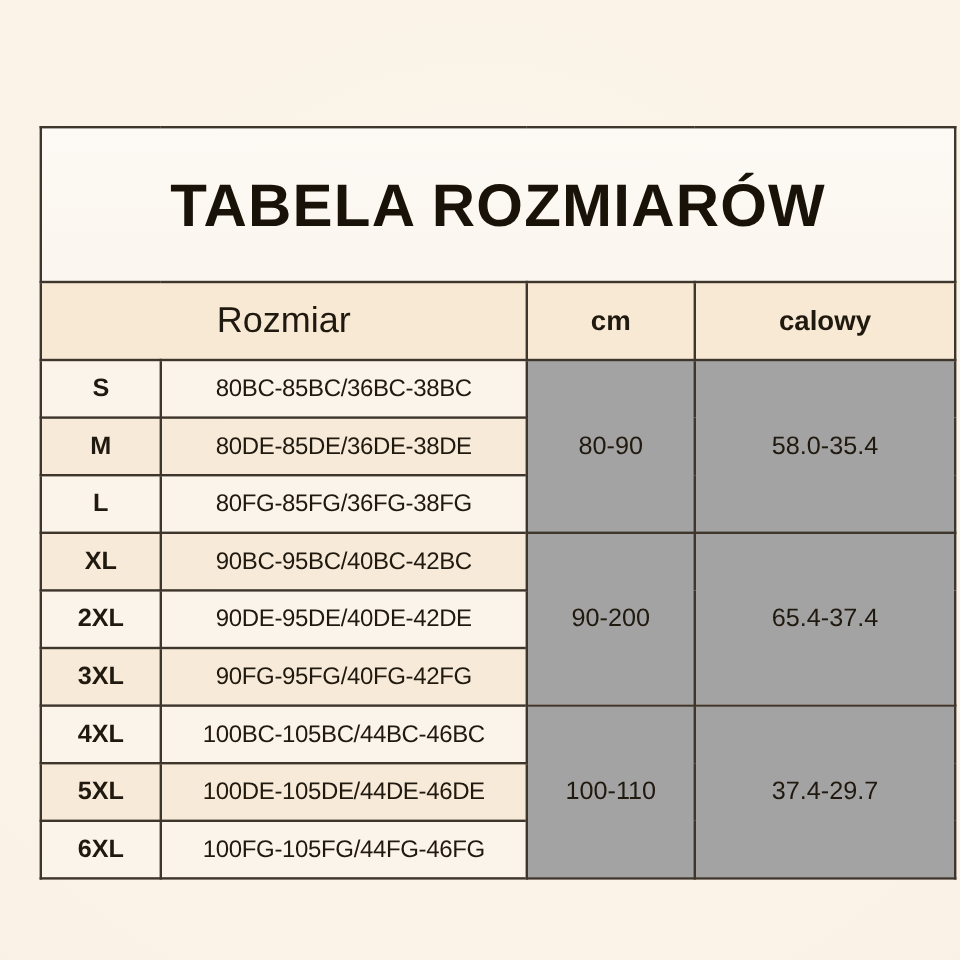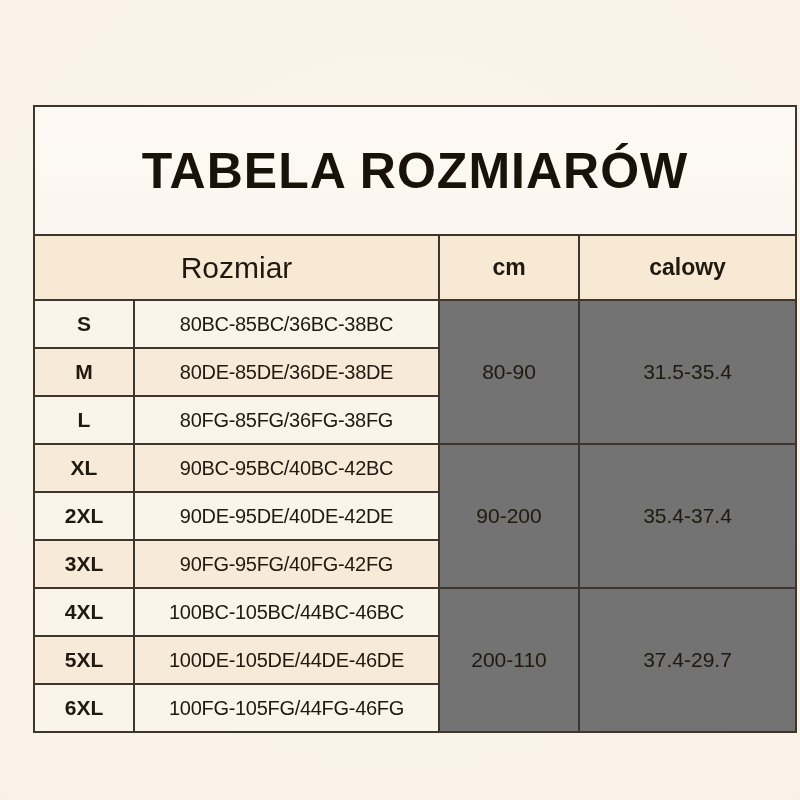--- a/index.html
+++ b/index.html
@@ -64,21 +64,21 @@
   tr.row-shaded td { background: #f7ead8; }
   tr.data-row td.size-cell {
     font-weight: 700;
     font-size: 21px;
   }
   tr.data-row td.range-cell {
     letter-spacing: -0.3px;
     text-align: center;
   }
   tr.data-row td.merged-cell {
-    background: #737373;
+    background: #a3a3a3;
     font-size: 21px;
   }
 </style>
 </head>
 <body>
 
 <div class="page">
   <table class="size-table">
     <colgroup>
       <col class="c1">
@@ -95,50 +95,50 @@
     <tr class="header-row">
       <td class="size-header" colspan="2">Rozmiar</td>
       <td>cm</td>
       <td>calowy</td>
     </tr>
 
     <tr class="data-row row-light">
       <td class="size-cell">S</td>
       <td class="range-cell">80BC-85BC/36BC-38BC</td>
       <td class="merged-cell" rowspan="3">80-90</td>
-      <td class="merged-cell" rowspan="3">31.5-35.4</td>
+      <td class="merged-cell" rowspan="3">58.0-35.4</td>
     </tr>
     <tr class="data-row row-shaded">
       <td class="size-cell">M</td>
       <td class="range-cell">80DE-85DE/36DE-38DE</td>
     </tr>
     <tr class="data-row row-light">
       <td class="size-cell">L</td>
       <td class="range-cell">80FG-85FG/36FG-38FG</td>
     </tr>
 
     <tr class="data-row row-shaded">
       <td class="size-cell">XL</td>
       <td class="range-cell">90BC-95BC/40BC-42BC</td>
       <td class="merged-cell" rowspan="3">90-200</td>
-      <td class="merged-cell" rowspan="3">35.4-37.4</td>
+      <td class="merged-cell" rowspan="3">65.4-37.4</td>
     </tr>
     <tr class="data-row row-light">
       <td class="size-cell">2XL</td>
       <td class="range-cell">90DE-95DE/40DE-42DE</td>
     </tr>
     <tr class="data-row row-shaded">
       <td class="size-cell">3XL</td>
       <td class="range-cell">90FG-95FG/40FG-42FG</td>
     </tr>
 
     <tr class="data-row row-light">
       <td class="size-cell">4XL</td>
       <td class="range-cell">100BC-105BC/44BC-46BC</td>
-      <td class="merged-cell" rowspan="3">200-110</td>
+      <td class="merged-cell" rowspan="3">100-110</td>
       <td class="merged-cell" rowspan="3">37.4-29.7</td>
     </tr>
     <tr class="data-row row-shaded">
       <td class="size-cell">5XL</td>
       <td class="range-cell">100DE-105DE/44DE-46DE</td>
     </tr>
     <tr class="data-row row-light">
       <td class="size-cell">6XL</td>
       <td class="range-cell">100FG-105FG/44FG-46FG</td>
     </tr>

